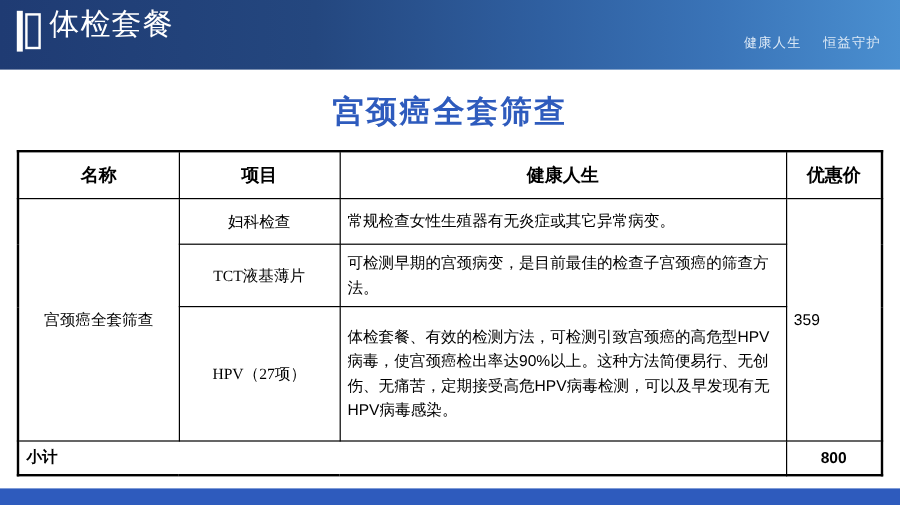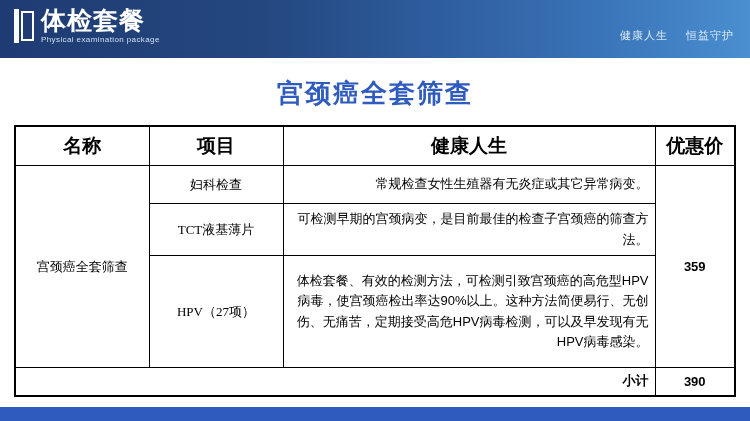--- a/index.html
+++ b/index.html
@@ -59,21 +59,21 @@
     border: 2px solid #ffffff;
     box-sizing: border-box;
   }
   .logo-text-wrap {
     display: flex;
     flex-direction: column;
     justify-content: flex-start;
   }
   .logo-cn {
     font-size: 25px;
-    font-weight: bold;
+    font-weight: normal;
     color: #ffffff;
     line-height: 28px;
     letter-spacing: 1px;
   }
   .logo-en {
     font-size: 8px;
     color: #cfe0f2;
     line-height: 11px;
     letter-spacing: 0.4px;
   }
@@ -112,51 +112,51 @@
   table.pkg th, table.pkg td {
     border: 1px solid #000000;
     padding: 4px 6px;
     font-size: 13px;
     color: #000000;
     vertical-align: middle;
   }
   table.pkg thead th {
     text-align: center;
     font-weight: bold;
-    font-size: 19px;
+    font-size: 15px;
     height: 30px;
     background: #ffffff;
   }
   .col-name   { width: 134px; }
   .col-item   { width: 134px; }
   .col-mean   { width: 372px; }
   .col-price  { width: 80px; }
 
   td.cell-name {
     text-align: center;
     font-size: 13.5px;
   }
   td.cell-item {
     text-align: center;
     font-size: 13.5px;
     font-family: Liberation Serif, serif;
   }
   td.cell-mean {
-    text-align: right;
+    text-align: left;
     line-height: 1.55;
     font-size: 13px;
     padding: 6px 8px;
   }
   td.cell-price {
-    text-align: center;
-    font-weight: bold;
+    text-align: left;
+    font-weight: normal;
     font-size: 16px;
   }
   td.cell-subtotal-label {
-    text-align: right;
+    text-align: left;
     font-weight: bold;
     font-size: 14px;
   }
   td.cell-subtotal-value {
     text-align: center;
     font-weight: bold;
     font-size: 15px;
   }
   .row-h1 { height: 38px; }
   .row-h2 { height: 52px; }
@@ -178,21 +178,20 @@
 <div class="page">
 
   <div class="header">
     <div class="header-left">
       <div class="logo-mark">
         <div class="bar1"></div>
         <div class="bar2"></div>
       </div>
       <div class="logo-text-wrap">
         <div class="logo-cn">体检套餐</div>
-        <div class="logo-en">Physical examination package</div>
       </div>
     </div>
     <div class="header-right">
       <span>健康人生</span>
       <span>恒益守护</span>
     </div>
   </div>
 
   <div class="doc-title">宫颈癌全套筛查</div>
 
@@ -222,20 +221,20 @@
         <tr class="row-h2">
           <td class="cell-item">TCT液基薄片</td>
           <td class="cell-mean">可检测早期的宫颈病变，是目前最佳的检查子宫颈癌的筛查方法。</td>
         </tr>
         <tr class="row-h3">
           <td class="cell-item">HPV（27项）</td>
           <td class="cell-mean">体检套餐、有效的检测方法，可检测引致宫颈癌的高危型HPV病毒，使宫颈癌检出率达90%以上。这种方法简便易行、无创伤、无痛苦，定期接受高危HPV病毒检测，可以及早发现有无HPV病毒感染。</td>
         </tr>
         <tr class="row-h4">
           <td class="cell-subtotal-label" colspan="3">小计</td>
-          <td class="cell-subtotal-value">390</td>
+          <td class="cell-subtotal-value">800</td>
         </tr>
       </tbody>
     </table>
   </div>
 
   <div class="footer-bar"></div>
 </div>
 
 </body></html>

